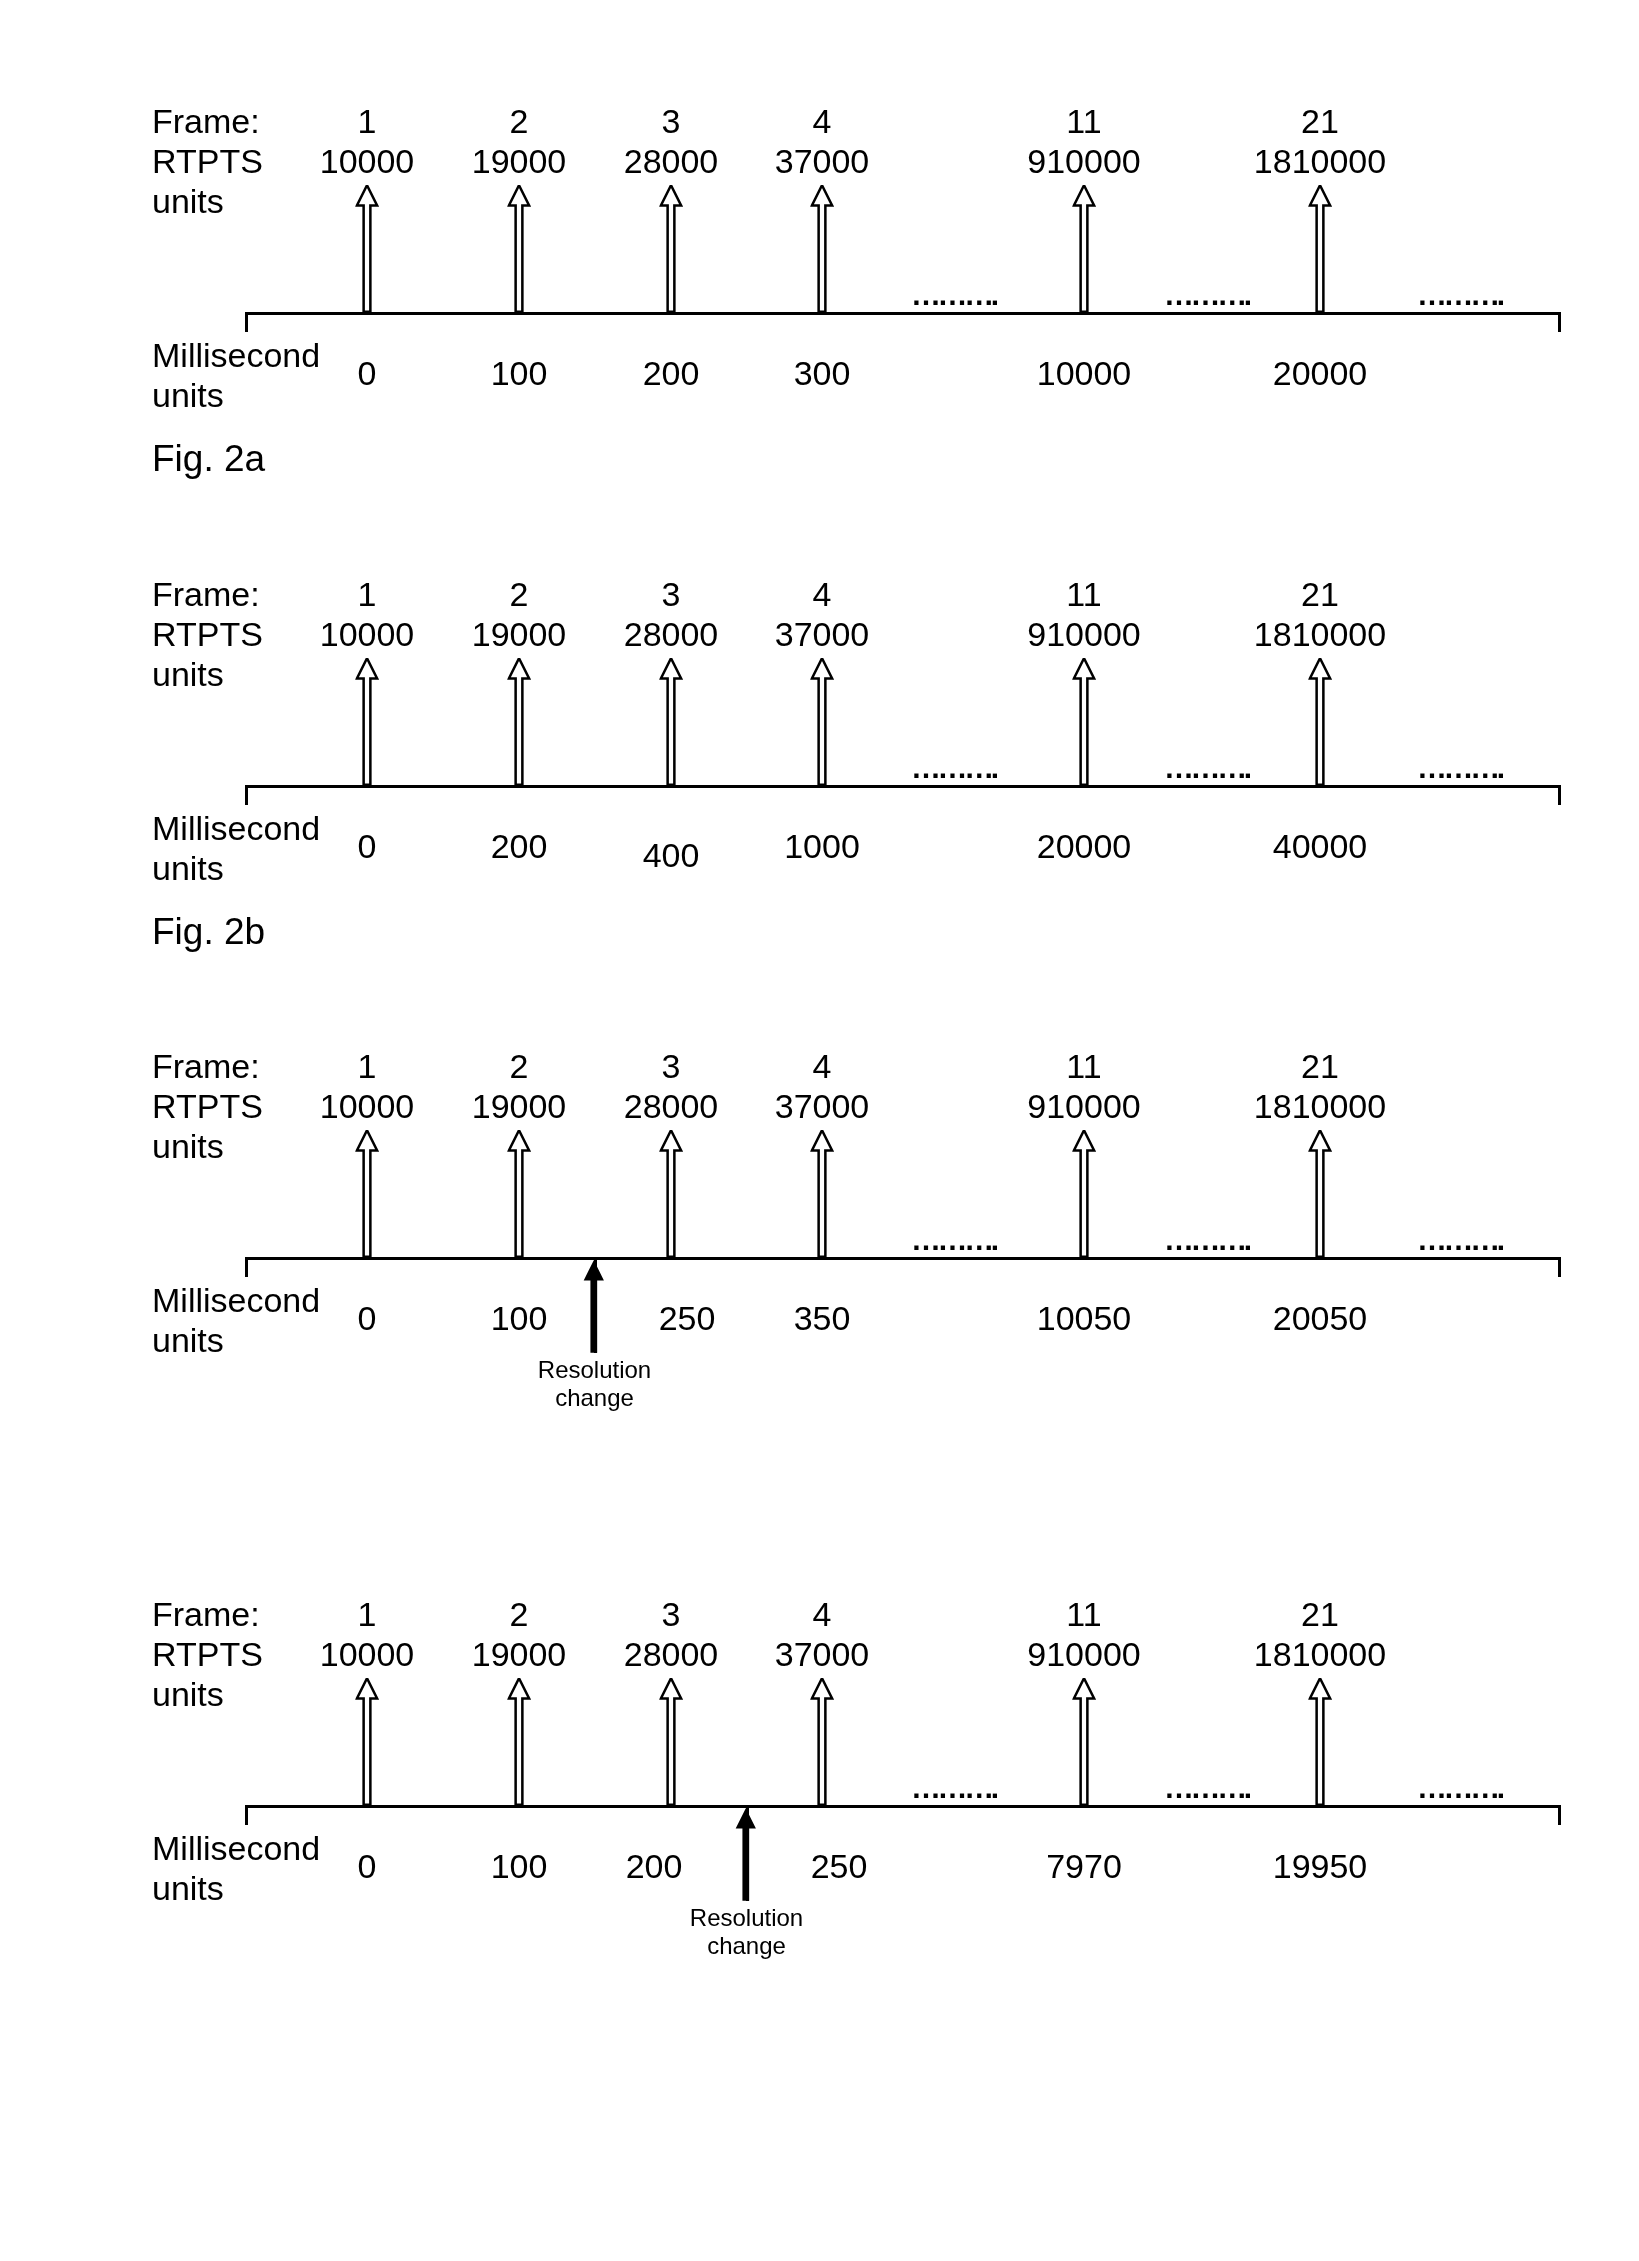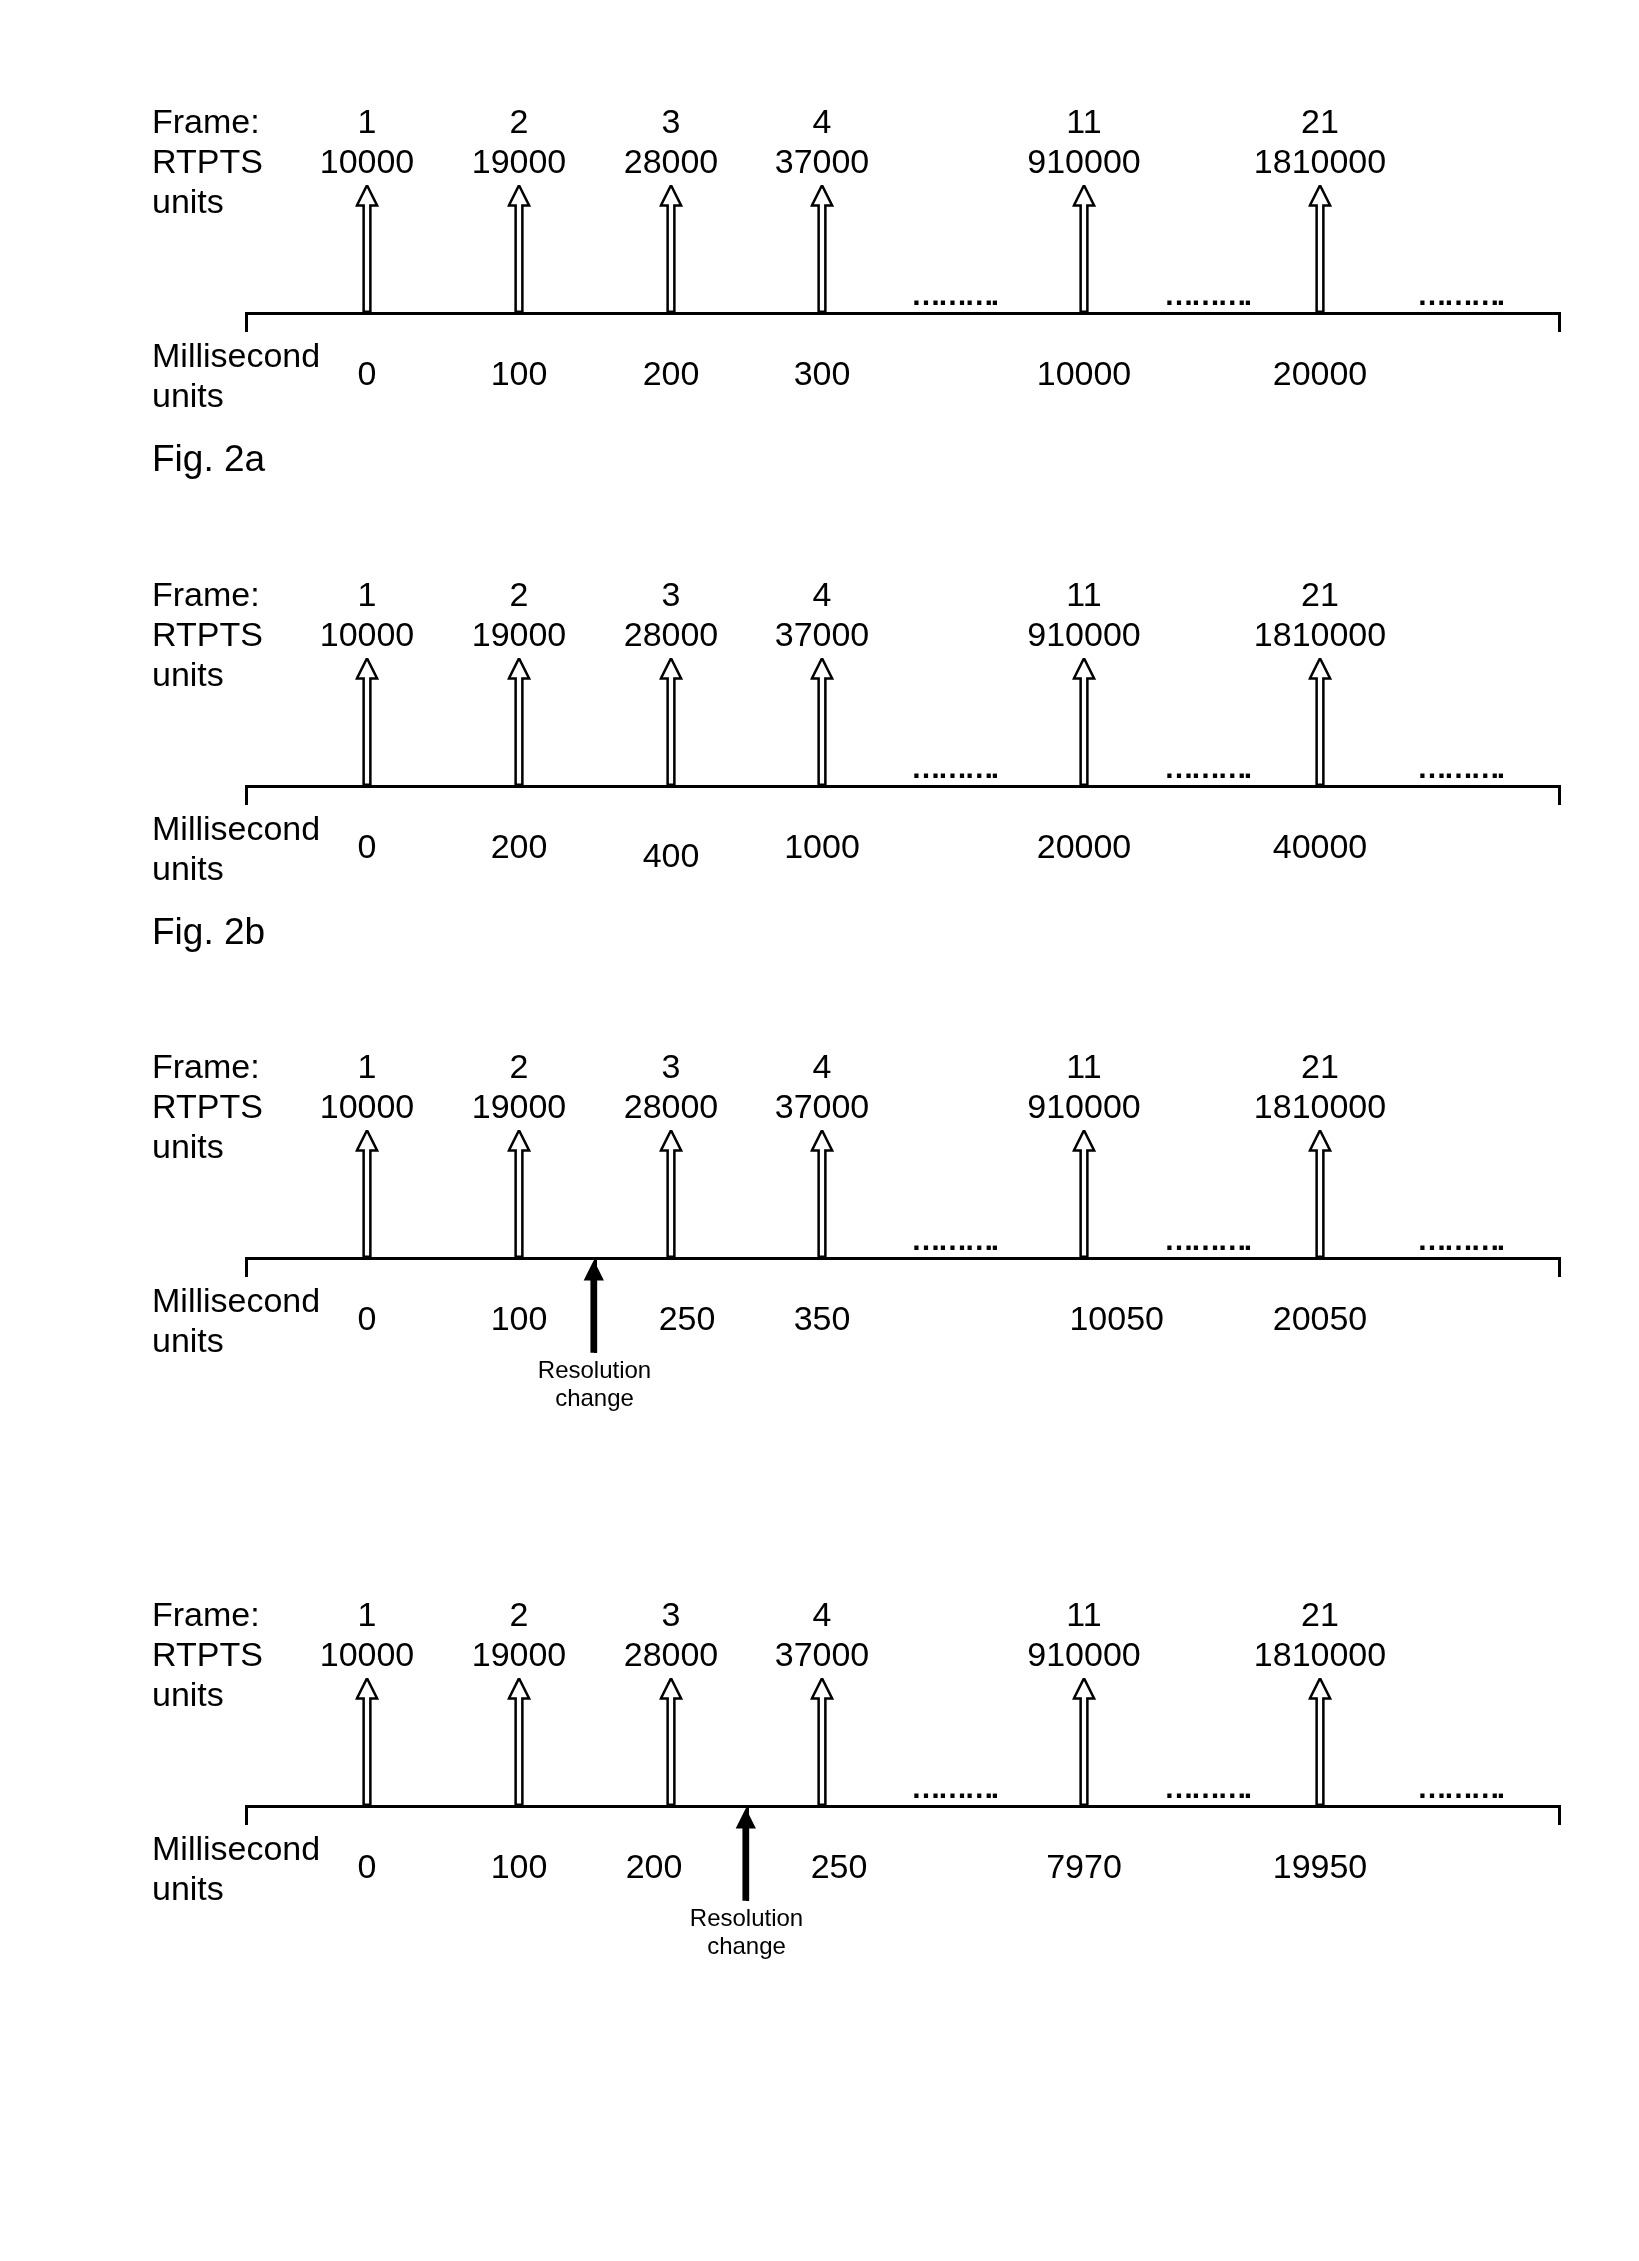--- a/index.html
+++ b/index.html
@@ -329,21 +329,21 @@
   <div class="axis" style="top:211px;"></div>
 
   <div class="ms-label-block" style="top:234px;">
     <div>Millisecond</div>
     <div>units</div>
   </div>
   <div class="ms" style="left:135px; top:253px;">0</div>
   <div class="ms" style="left:287px; top:253px;">100</div>
   <div class="ms" style="left:455px; top:253px;">250</div>
   <div class="ms" style="left:590px; top:253px;">350</div>
-  <div class="ms" style="left:852px; top:253px;text-align:right;">10050</div>
+  <div class="ms" style="left:852px; top:253px;">10050</div>
   <div class="ms" style="left:1088px; top:253px;">20050</div>
 
   <div class="res-arrow" style="left:430px; top:214px;">
     <svg width="23.6" height="93" viewBox="0 0 28 110">
         <path d="M14 0 L26 24 L18 24 L18 110 L10 110 L10 24 L2 24 Z" fill="#000"></path>
       </svg>
   </div>
   <div style="position:absolute; left:442px; top:214px; width:3.4px; height:93px; background:#000;"></div>
   <div class="res-text" style="left:333px; top:310px;">
     <div>Resolution</div>

